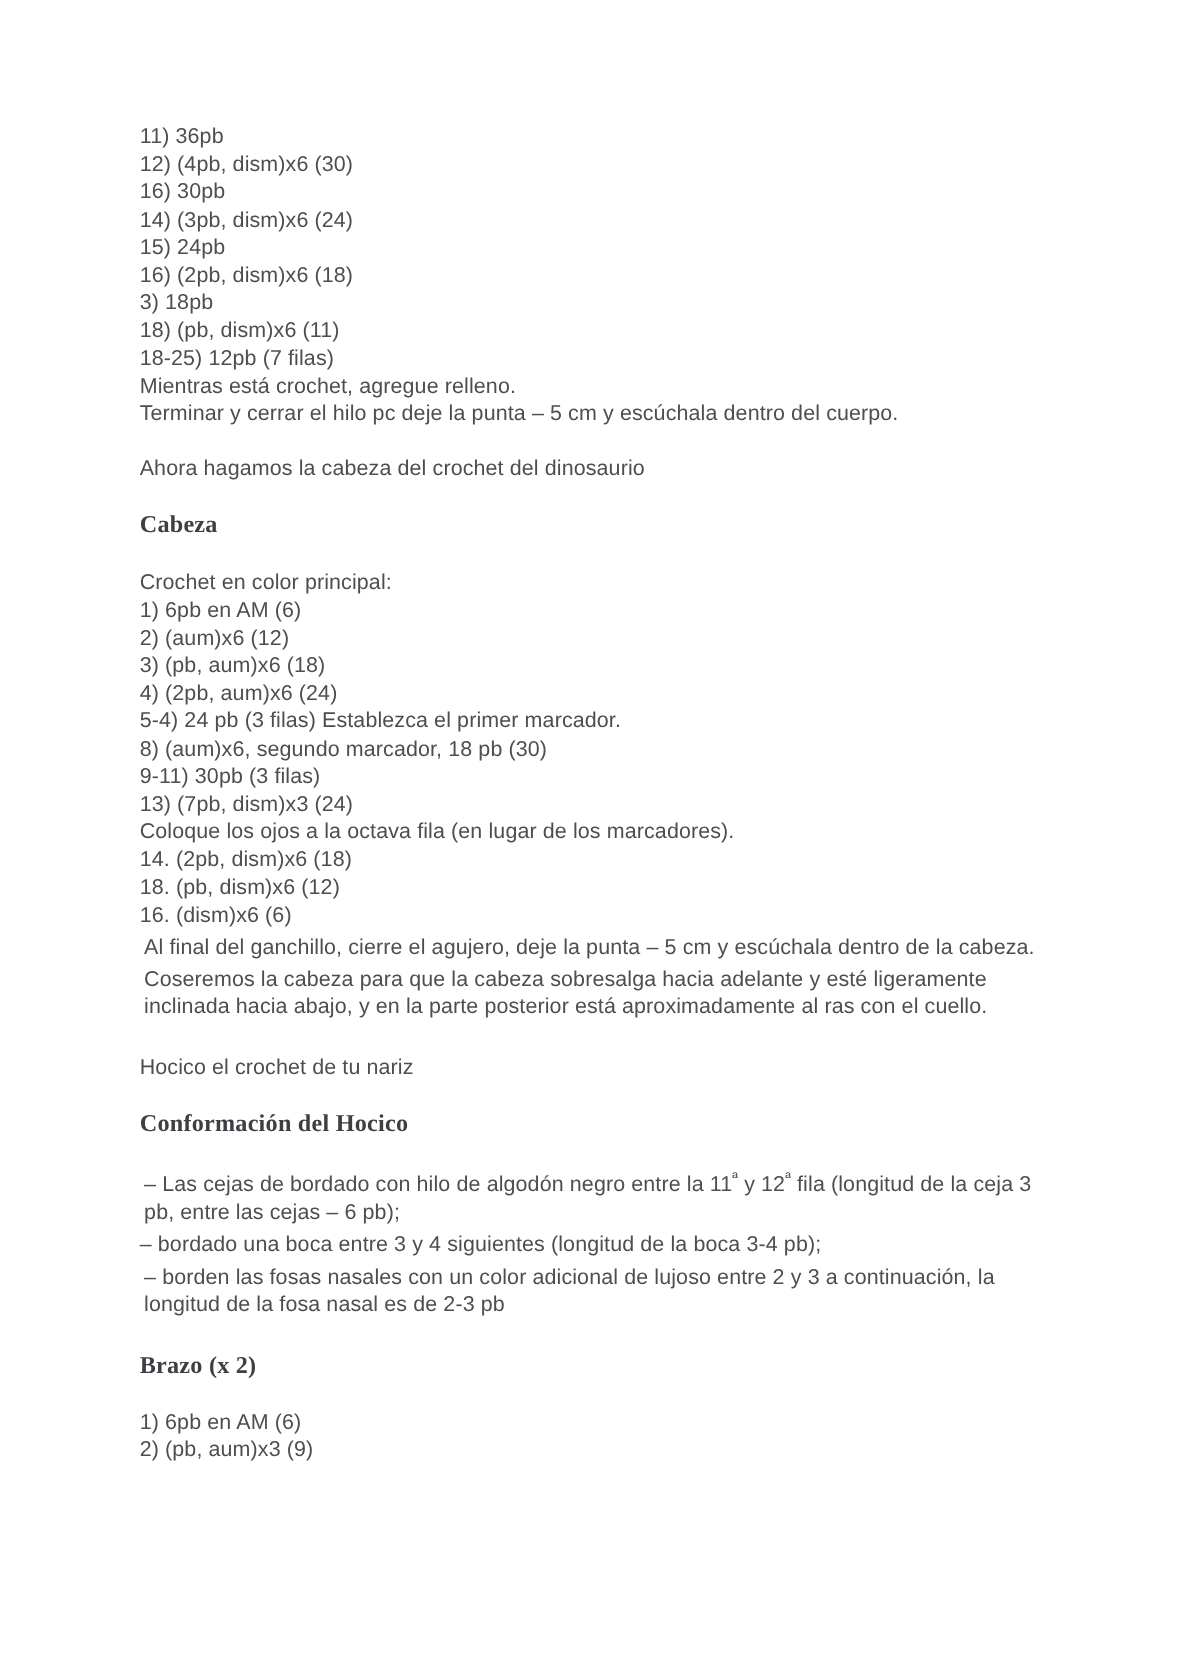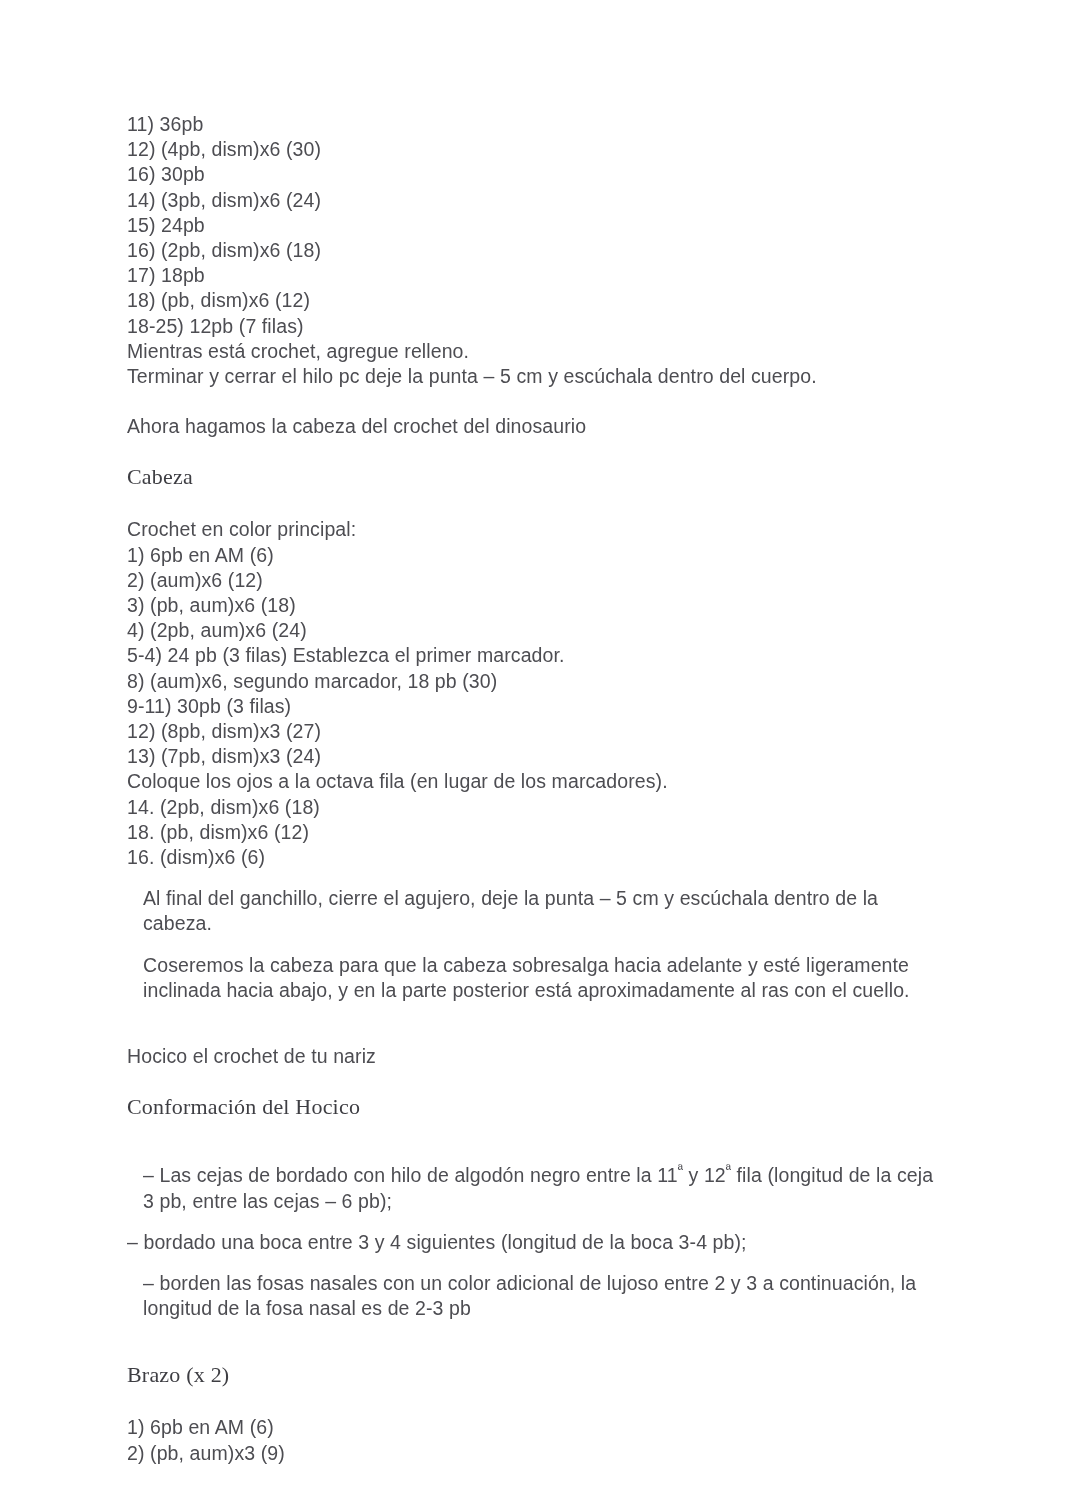--- a/index.html
+++ b/index.html
@@ -30,32 +30,32 @@
     line-height: 25.2px;
     letter-spacing: 0.1px;
     color: #4d4d52;
     white-space: pre-wrap;
   }
   .para {
     font-size: 19.5px;
     line-height: 25.2px;
     letter-spacing: 0.1px;
     color: #4d4d52;
-    margin: 16px;
+    margin: 4px;
   }
   .block {
     margin: 0;
     padding: 0;
   }
   .spacer-sm { height: 25px; }
   .spacer-head-before { height: 25px; }
   .spacer-head-after { height: 27px; }
   h2.section-heading {
     font-family: "Liberation Serif", serif;
-    font-weight: normal;
+    font-weight: bold;
     font-size: 22px;
     line-height: 26px;
     color: #3e3e43;
     margin: 0;
     letter-spacing: 0.2px;
   }
   sup.ord {
     font-size: 0.72em;
     vertical-align: super;
     line-height: 0;
@@ -66,43 +66,42 @@
 
 <div class="page">
   <div class="doc-body" id="doc-body">
       <div class="block">
         <div class="line">11) 36pb</div>
         <div class="line">12) (4pb, dism)x6 (30)</div>
         <div class="line">16) 30pb</div>
         <div class="line">14) (3pb, dism)x6 (24)</div>
         <div class="line">15) 24pb</div>
         <div class="line">16) (2pb, dism)x6 (18)</div>
-        <div class="line">17) 18pb</div>
-        <div class="line">18) (pb, dism)x6 (12)</div>
+        <div class="line">3) 18pb</div>
+        <div class="line">18) (pb, dism)x6 (11)</div>
         <div class="line">18-25) 12pb (7 filas)</div>
         <div class="line">Mientras está crochet, agregue relleno.</div>
         <div class="line">Terminar y cerrar el hilo pc deje la punta – 5 cm y escúchala dentro del cuerpo.</div>
       </div>
       <div class="spacer-sm"></div>
       <div class="block">
         <div class="line">Ahora hagamos la cabeza del crochet del dinosaurio</div>
       </div>
       <div class="spacer-head-before"></div>
       <h2 class="section-heading">Cabeza</h2>
       <div class="spacer-head-after"></div>
       <div class="block">
         <div class="line">Crochet en color principal:</div>
         <div class="line">1) 6pb en AM (6)</div>
         <div class="line">2) (aum)x6 (12)</div>
         <div class="line">3) (pb, aum)x6 (18)</div>
         <div class="line">4) (2pb, aum)x6 (24)</div>
         <div class="line">5-4) 24 pb (3 filas) Establezca el primer marcador.</div>
         <div class="line">8) (aum)x6, segundo marcador, 18 pb (30)</div>
         <div class="line">9-11) 30pb (3 filas)</div>
-        <div class="line">12) (8pb, dism)x3 (27)</div>
         <div class="line">13) (7pb, dism)x3 (24)</div>
         <div class="line">Coloque los ojos a la octava fila (en lugar de los marcadores).</div>
         <div class="line">14. (2pb, dism)x6 (18)</div>
         <div class="line">18. (pb, dism)x6 (12)</div>
         <div class="line">16. (dism)x6 (6)</div>
       </div>
       <p class="para">Al final del ganchillo, cierre el agujero, deje la punta – 5 cm y escúchala dentro de la cabeza.</p>
       <p class="para">Coseremos la cabeza para que la cabeza sobresalga hacia adelante y esté ligeramente inclinada hacia abajo, y en la parte posterior está aproximadamente al ras con el cuello.</p>
       <div class="spacer-sm"></div>
       <div class="block">

